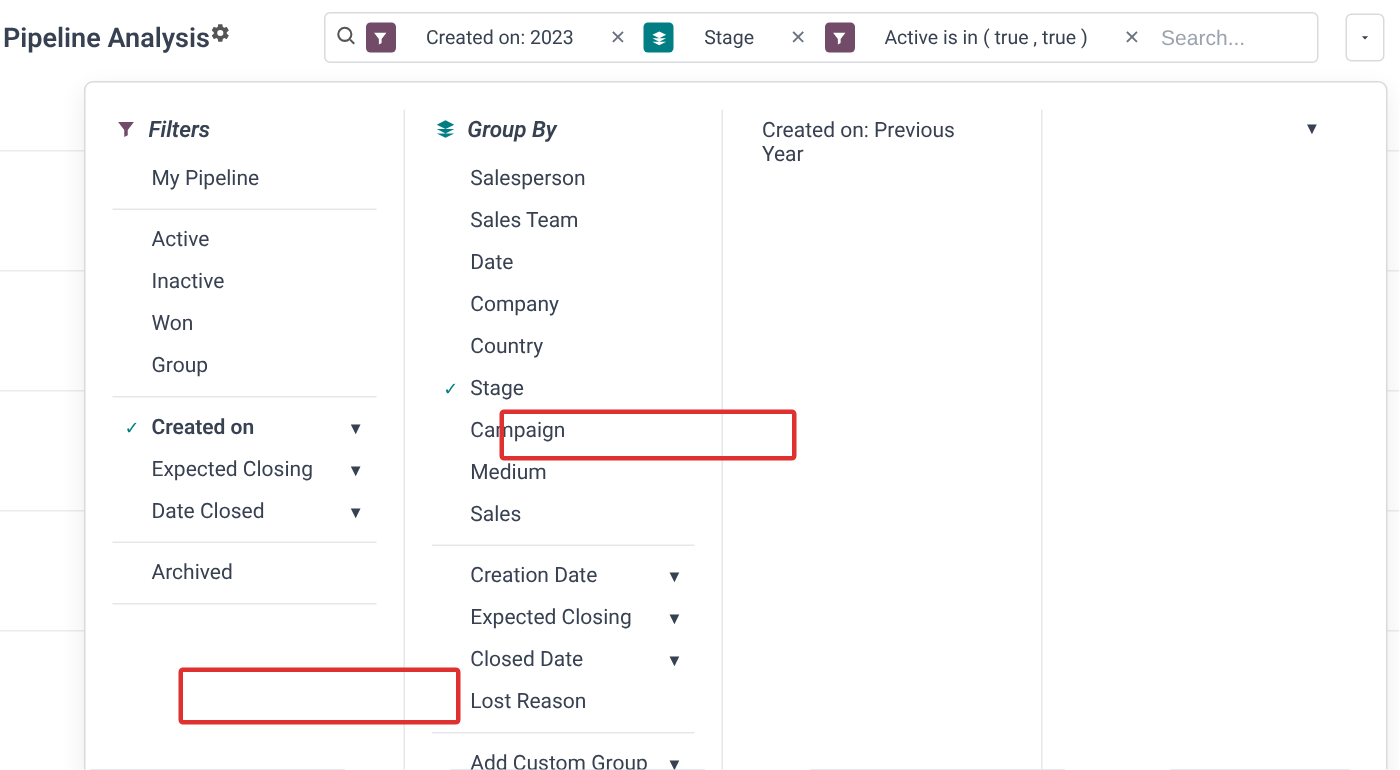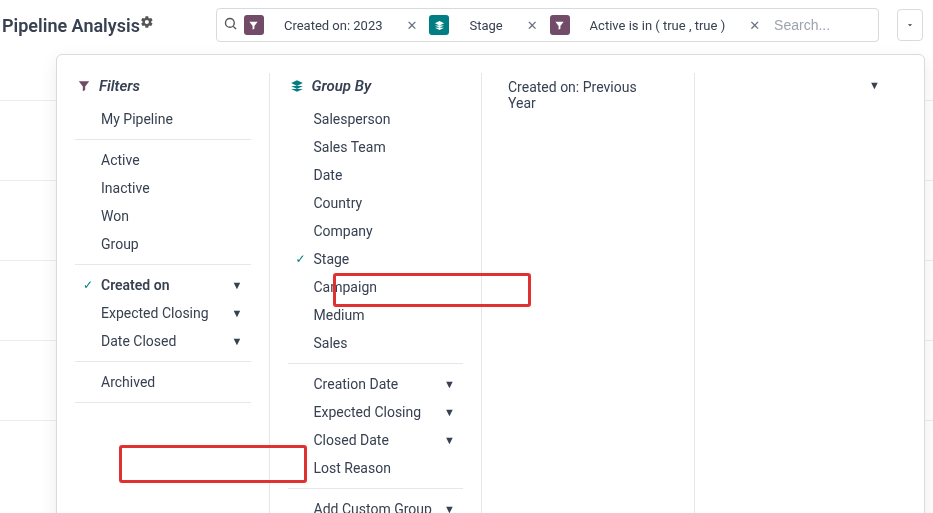--- a/index.html
+++ b/index.html
@@ -359,25 +359,25 @@
       <div class="item">
           <span class="check">✓</span>
           <span class="label">Sales Team</span>
         </div>
       <div class="item">
           <span class="check">✓</span>
           <span class="label">Date</span>
         </div>
       <div class="item">
           <span class="check">✓</span>
+          <span class="label">Company</span>
+        </div>
+      <div class="item">
+          <span class="check">✓</span>
           <span class="label">Country</span>
-        </div>
-      <div class="item">
-          <span class="check">✓</span>
-          <span class="label">Company</span>
         </div>
       <div class="item checked">
           <span class="check">✓</span>
           <span class="label">Stage</span>
         </div>
       <div class="item">
           <span class="check">✓</span>
           <span class="label">Campaign</span>
         </div>
       <div class="item">

